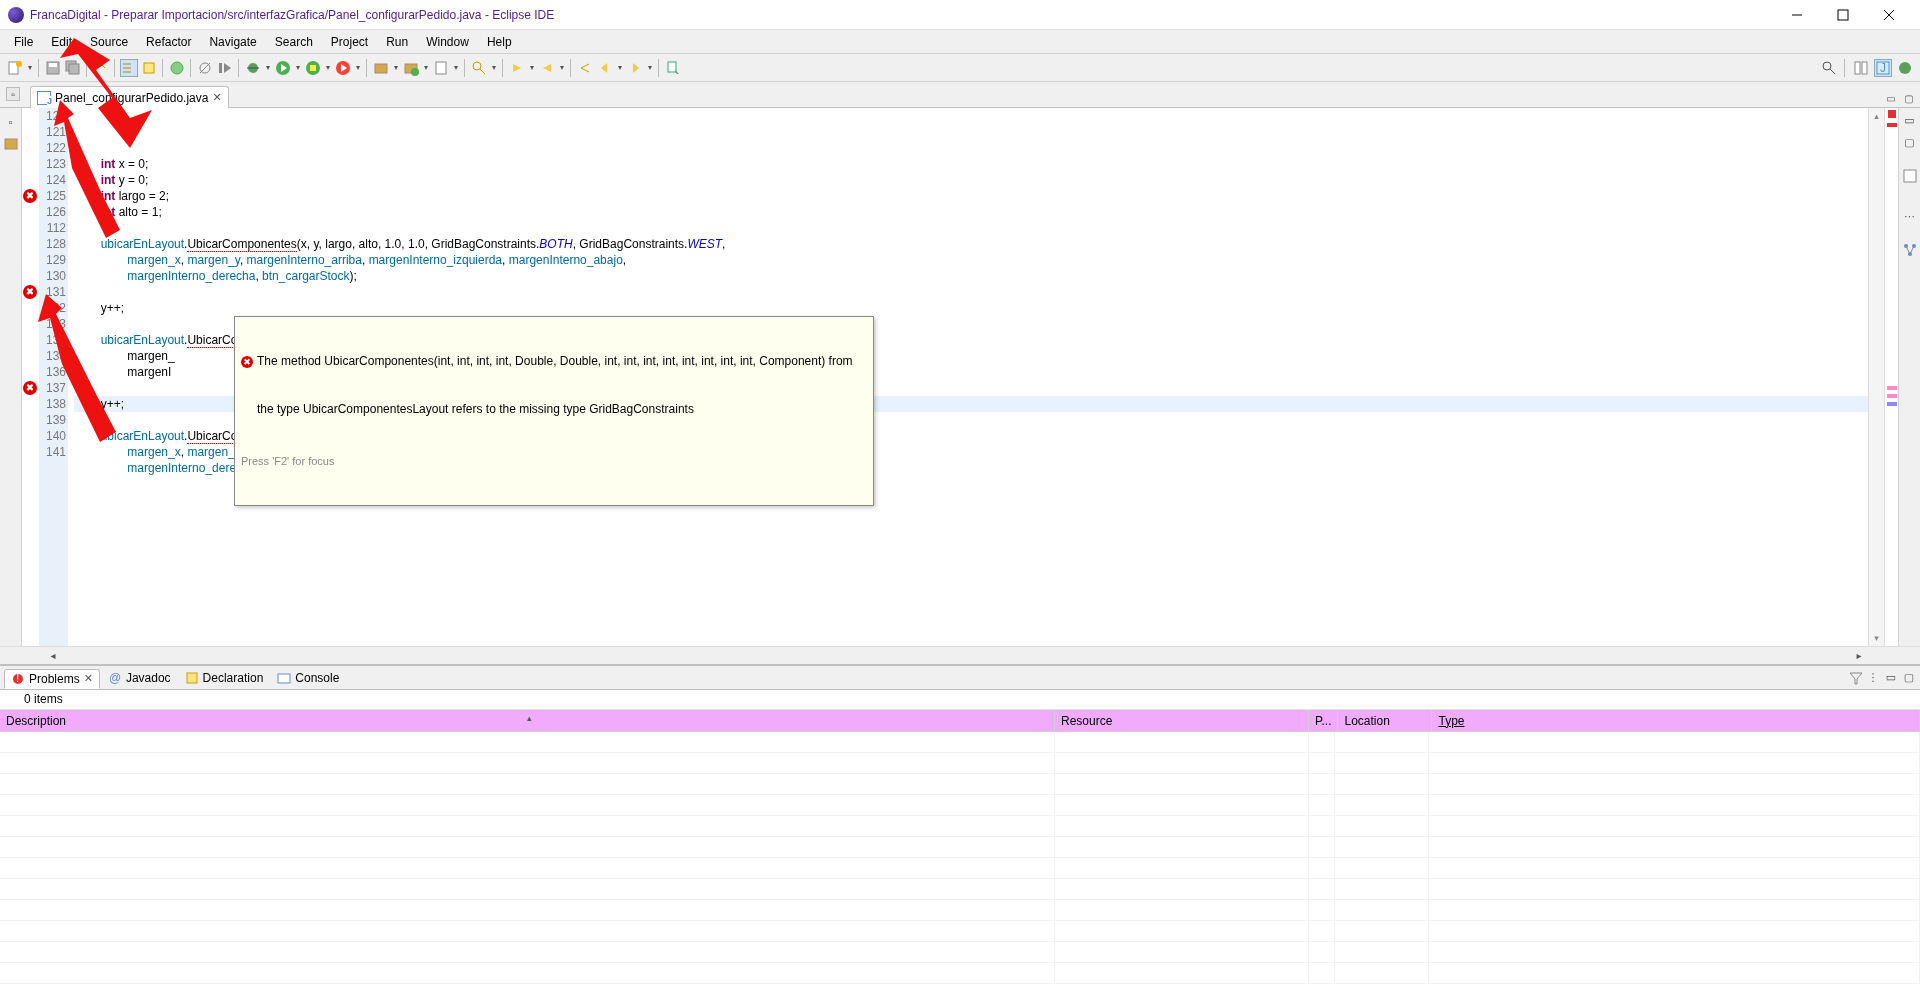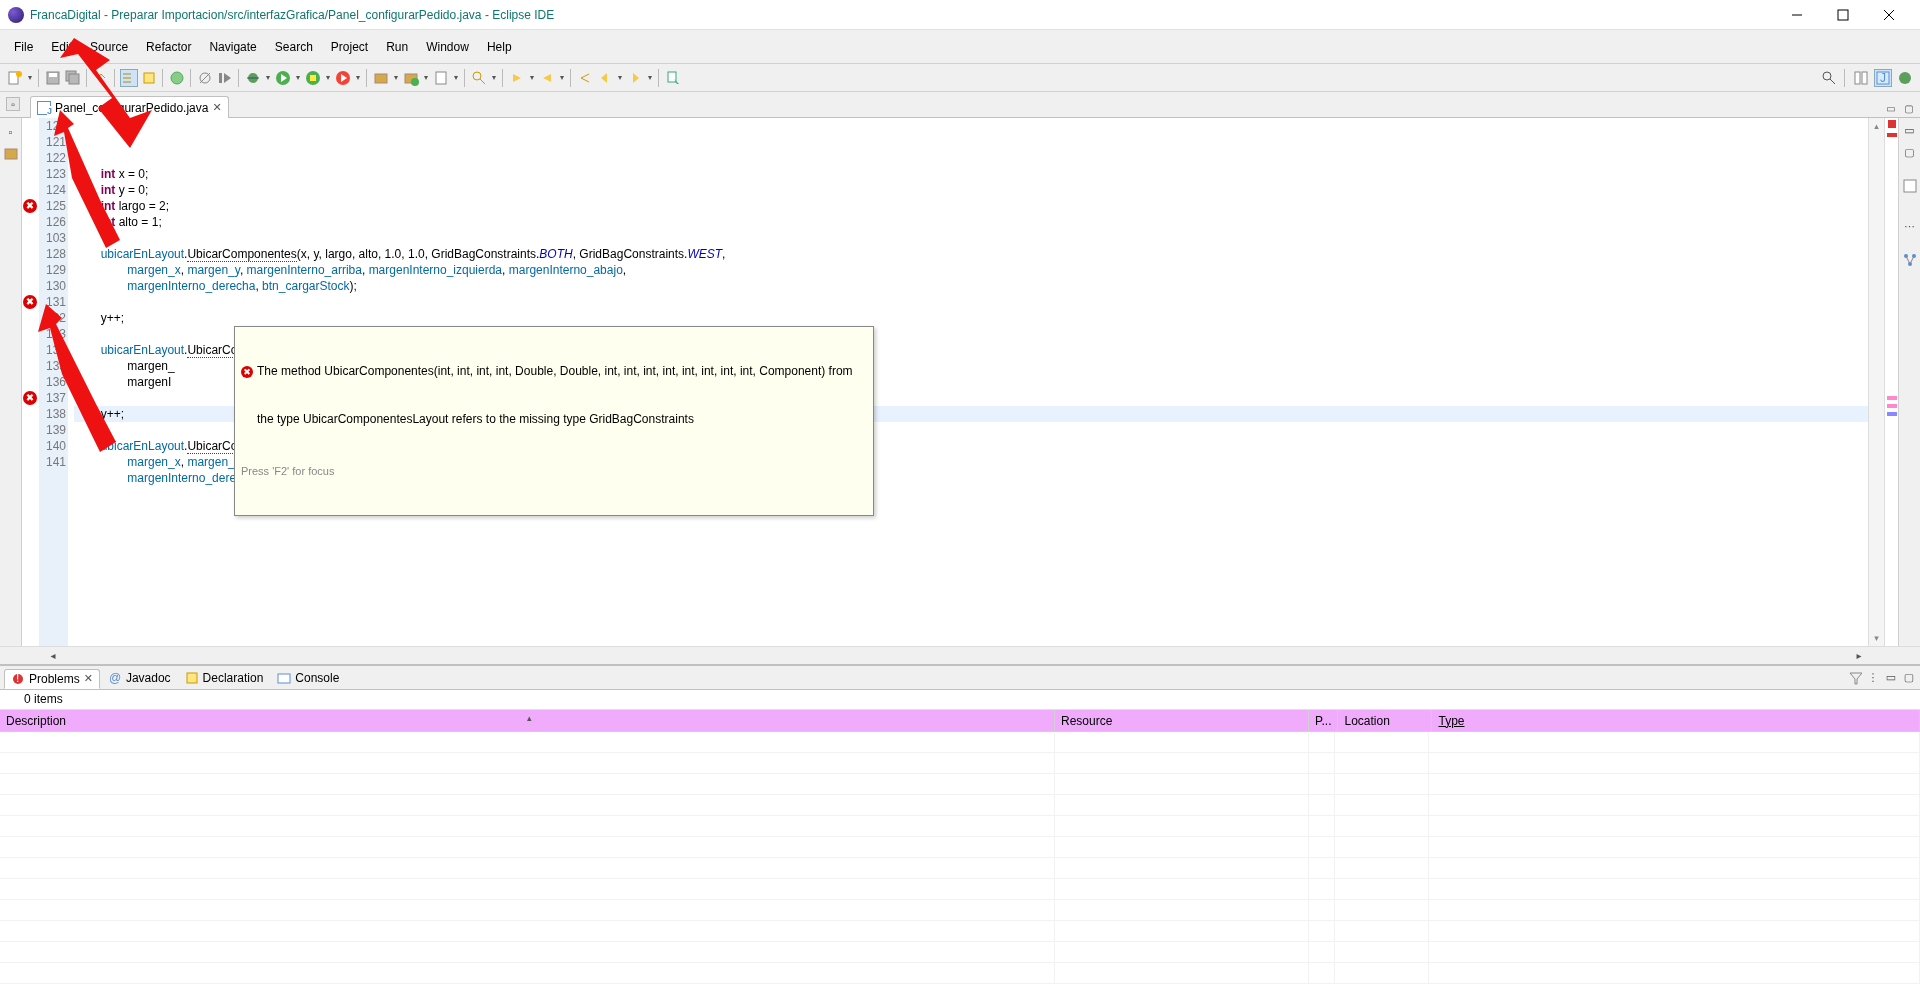--- a/index.html
+++ b/index.html
@@ -1,23 +1,23 @@
 <!DOCTYPE html>
 <html><head>
 <meta charset="utf-8">
 <style>
 * { margin:0; padding:0; box-sizing:border-box; font-family:"Segoe UI",Tahoma,sans-serif; font-size:12px; }
 html,body { width:1920px; height:984px; overflow:hidden; background:#f0f0f0; }
 .window { width:1920px; height:984px; display:flex; flex-direction:column; background:#fff; }
 .titlebar { height:30px; display:flex; align-items:center; padding:0 8px; background:#fff; border-bottom:1px solid #e0e0e0; }
 .titlebar .eclipse-icon { width:16px; height:16px; border-radius:50%; background:radial-gradient(circle at 30% 30%,#7b5bd6,#2c1a6b); margin-right:6px; }
-.titlebar .title { flex:0 0 auto; color:#0f766e; }
+.titlebar .title { flex:0 0 auto; color:#4c1d95; }
 .titlebar .spacer { flex:1; }
 .titlebar .win-btn { width:46px; height:30px; display:flex; align-items:center; justify-content:center; color:#000; }
-.menubar { height:34px; display:flex; align-items:center; padding:4px 6px; background:#f0f0f0; border-bottom:1px solid #d0d0d0; gap:2px; }
+.menubar { height:24px; display:flex; align-items:center; padding:4px 6px; background:#f0f0f0; border-bottom:1px solid #d0d0d0; gap:2px; }
 .menubar .menu-item { padding:4px 8px; color:#000; }
 .toolbar { height:28px; display:flex; align-items:center; padding:0 6px; background:#f0f0f0; border-bottom:1px solid #d0d0d0; gap:2px; }
 .toolbar .tb-btn { width:18px; height:18px; display:flex; align-items:center; justify-content:center; }
 .toolbar .tb-sep { width:2px; height:18px; border-left:1px solid #bbb; margin:0 2px; }
 .toolbar .tb-drop { width:8px; height:18px; display:flex; align-items:center; justify-content:center; font-size:8px; color:#555; }
 .toolbar .right { margin-left:auto; display:flex; gap:4px; }
 
 .workarea { flex:1; display:flex; flex-direction:column; background:#fff; }
 
 .editor-area { flex:1; display:flex; flex-direction:column; position:relative; }
@@ -347,21 +347,21 @@
               <div class="marker" style="top: 273px;">✖</div>
             </div>
           <div class="linenum-col" id="linenum-col">
               <div>120</div>
               <div>121</div>
               <div>122</div>
               <div>123</div>
               <div>124</div>
               <div>125</div>
               <div>126</div>
-              <div>103</div>
+              <div>112</div>
               <div>128</div>
               <div>129</div>
               <div>130</div>
               <div>131</div>
               <div>132</div>
               <div>133</div>
               <div>134</div>
               <div>135</div>
               <div>136</div>
               <div>137</div>

